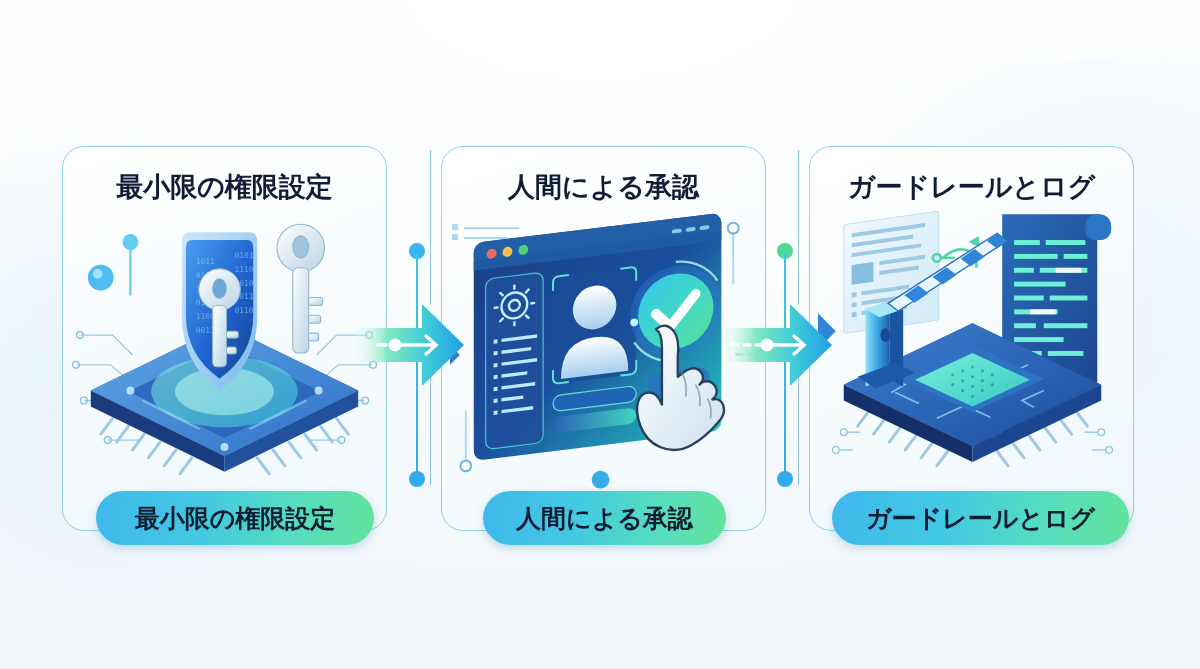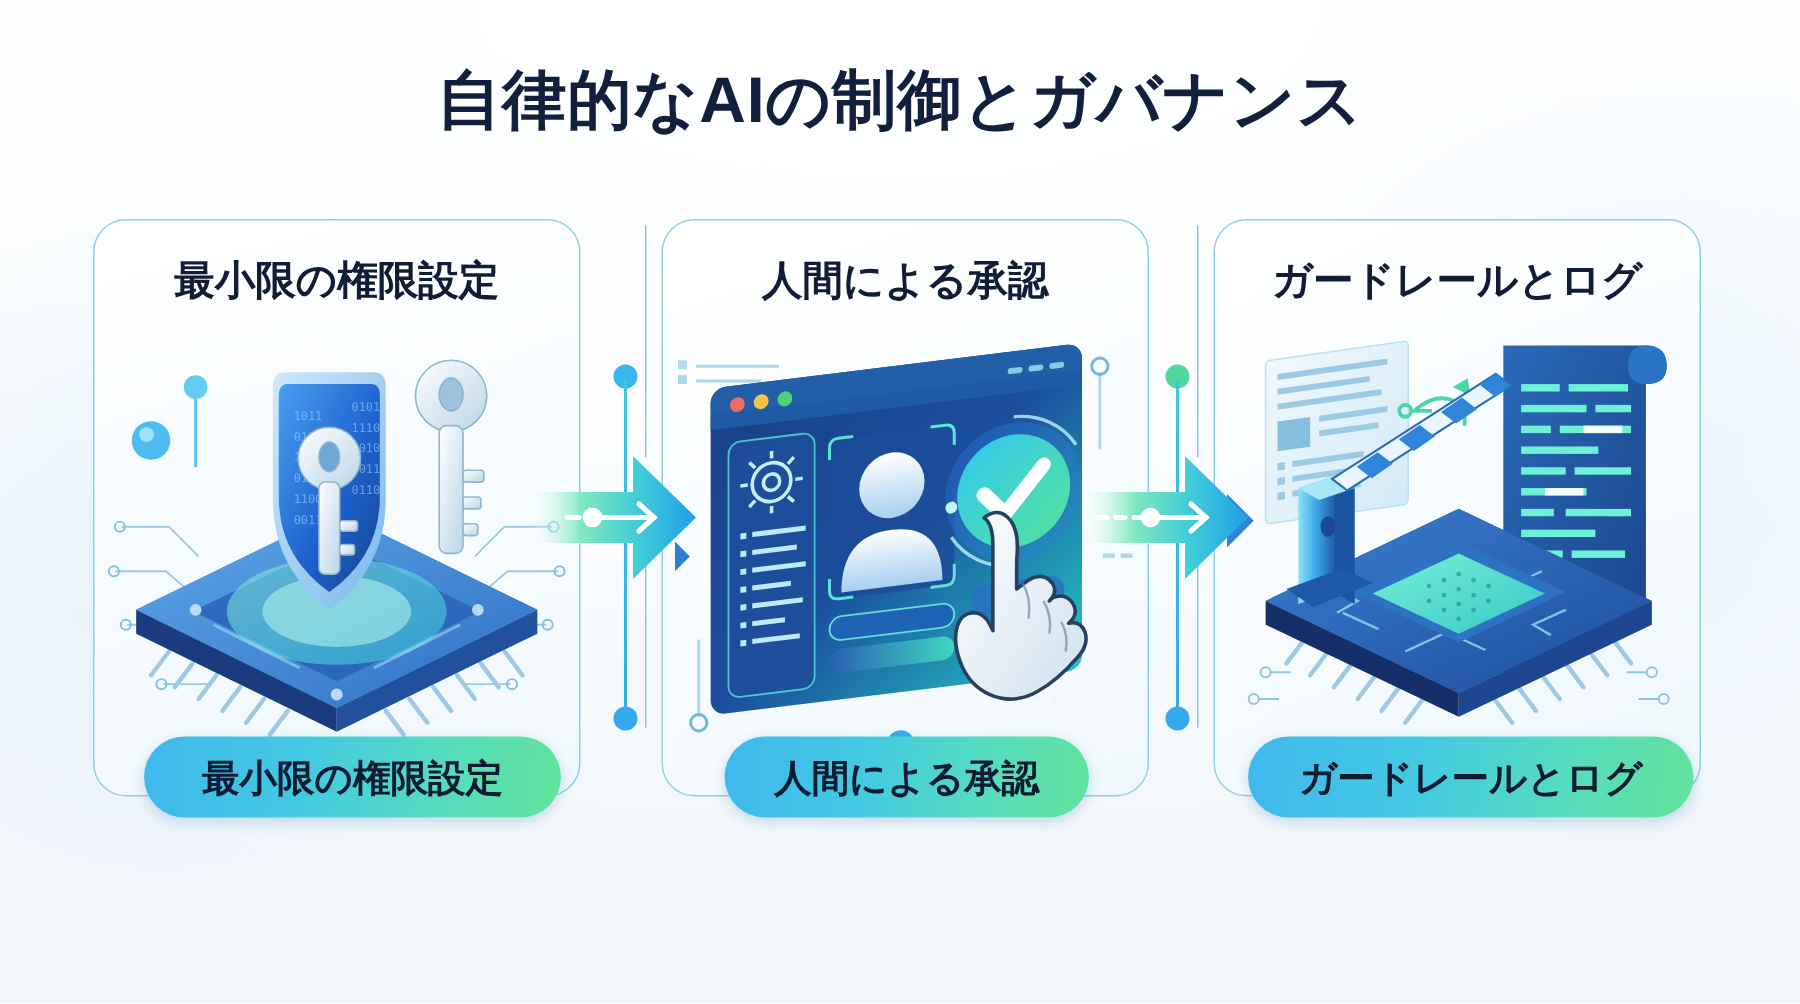--- a/index.html
+++ b/index.html
@@ -61,21 +61,21 @@
     left: 0; right: 0; top: 22px;
     text-align: center;
     font-size: 27px;
     font-weight: bold;
     color: #111d36;
     white-space: nowrap;
   }
 
   .card-art {
     position: absolute;
-    left: 8px; right: 8px; top: 74px;
+    left: 8px; right: 8px; top: 58px;
     height: 285px;
   }
 
   
   .pill {
     position: absolute;
     height: 54px;
     border-radius: 27px;
     background: linear-gradient(95deg, #3fb8ec 0%, #43c9e2 38%, #55dcc0 70%, #62e39c 100%);
     box-shadow: 0 3px 9px rgba(60,140,190,0.28);
@@ -121,21 +121,20 @@
   .art-svg { display: block; width: 100%; height: 100%; }
 </style>
 </head>
 <body>
 
 <div id="canvas">
 
   <div class="bg-tint-left"></div>
   <div class="bg-tint-right"></div>
 
-  <div id="title">自律的なAIの制御とガバナンス</div>
 
   <div class="card" id="card-1">
     <div class="card-title">最小限の権限設定</div>
     <div class="card-art">
       <svg class="art-svg" viewBox="0 0 310 285" xmlns="http://www.w3.org/2000/svg">
         <defs>
           <linearGradient id="c1chipTop" x1="0" y1="0" x2="1" y2="1">
             <stop offset="0" stop-color="#5fa8e8"></stop>
               <stop offset="1" stop-color="#2f6fc4"></stop>
           </linearGradient>

